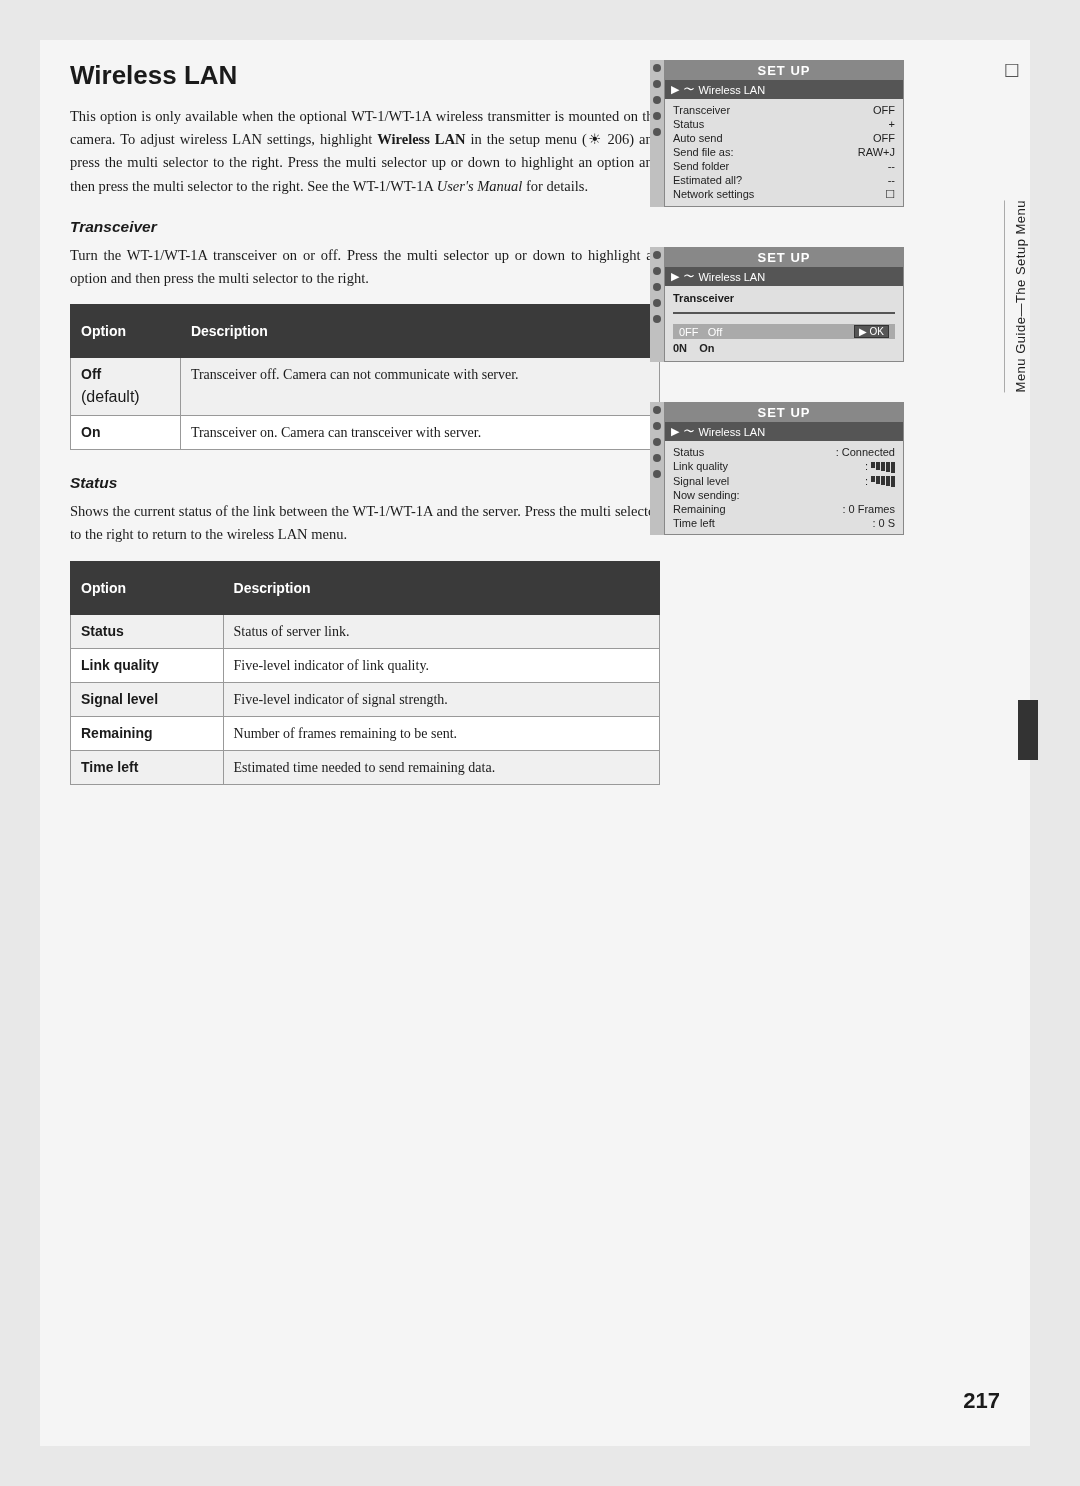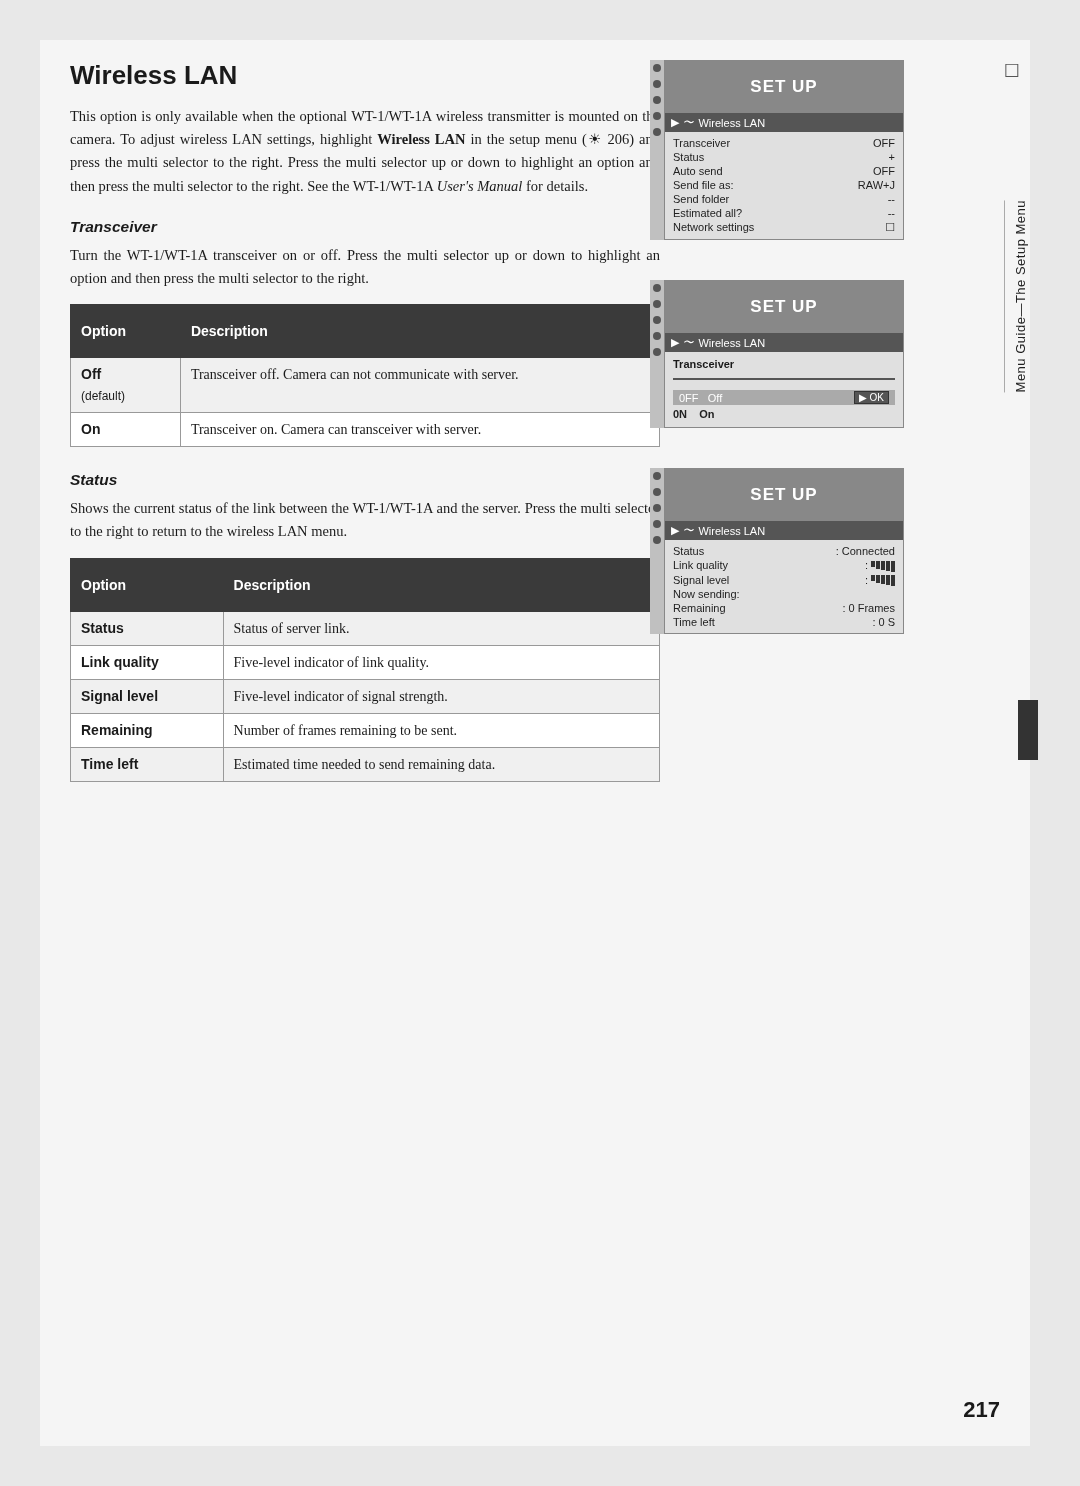--- a/index.html
+++ b/index.html
@@ -119,22 +119,22 @@
       margin-bottom: 18px;
       background: #ddd;
       font-family: Arial, sans-serif;
       font-size: 11px;
     }
 
     .screenshot-header {
       background: #888;
       color: #fff;
       text-align: center;
-      padding: 16px 6px;
-      font-size: 17px;
+      padding: 2px 6px;
+      font-size: 13px;
       font-weight: bold;
       letter-spacing: 1px;
     }
 
     .screenshot-subheader {
       background: #555;
       color: #fff;
       padding: 2px 6px;
       font-size: 11px;
       display: flex;
@@ -153,21 +153,21 @@
       padding: 1px 0;
       font-size: 11px;
     }
 
     .screenshot-row .label { color: #222; }
     .screenshot-row .value { color: #222; }
 
     
     .page-number {
       position: absolute;
-      bottom: 63px;
+      bottom: 72px;
       right: 80px;
       font-size: 22px;
       font-weight: bold;
       font-family: Arial, sans-serif;
     }
 
     
     .right-tab {
       position: absolute;
       right: 42px;
@@ -270,21 +270,21 @@
 
   <table class="option-table">
     <thead>
       <tr>
         <th>Option</th>
         <th>Description</th>
       </tr>
     </thead>
     <tbody>
       <tr>
-        <td class="opt-col">Off<br><span style="font-weight:normal;font-size:12px;">(default)</span></td>
+        <td class="opt-col">Off<br><span style="font-weight:normal;font-size:16px;">(default)</span></td>
         <td>Transceiver off.  Camera can not communicate with server.</td>
       </tr>
       <tr>
         <td class="opt-col">On</td>
         <td>Transceiver on.  Camera can transceiver with server.</td>
       </tr>
     </tbody>
   </table>
 
   <h2 class="section-heading">Status</h2>

